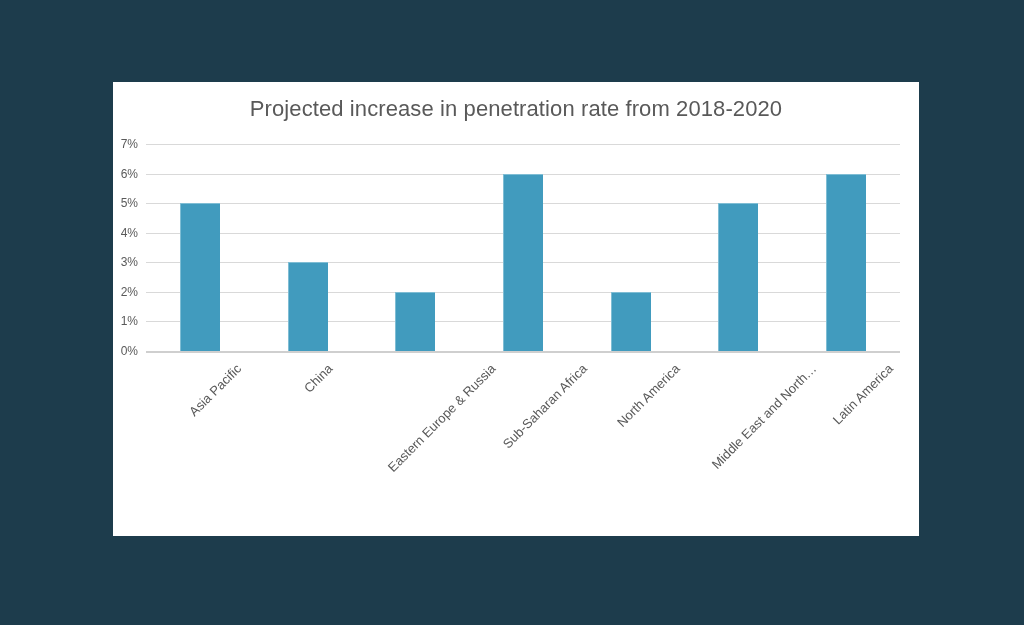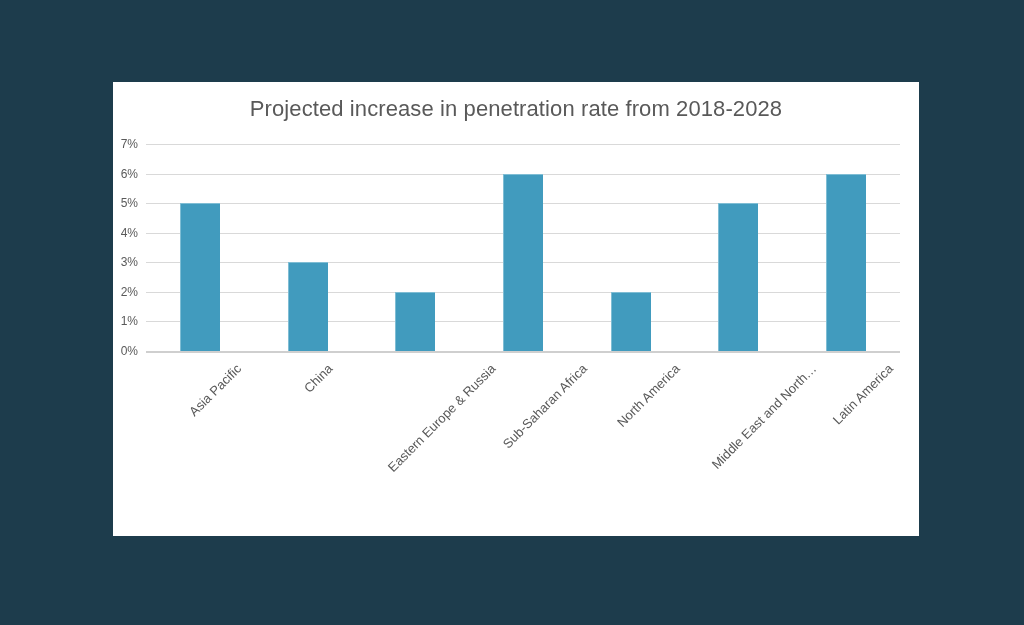--- a/index.html
+++ b/index.html
@@ -127,21 +127,21 @@
     white-space: nowrap;
   }
 </style>
 </head>
 <body>
 
 <div id="canvas">
 
   <div id="chart-card">
 
-    <div id="chart-title">Projected increase in penetration rate from 2018-2028</div>
+    <div id="chart-title">Projected increase in penetration rate from 2018-2020</div>
 
     <div id="plot">
       <div id="gridlines">
           <div class="gridline" style="top: 0px;"></div>
           <div class="gridline" style="top: 29.5714px;"></div>
           <div class="gridline" style="top: 59.1429px;"></div>
           <div class="gridline" style="top: 88.7143px;"></div>
           <div class="gridline" style="top: 118.286px;"></div>
           <div class="gridline" style="top: 147.857px;"></div>
           <div class="gridline" style="top: 177.429px;"></div>

